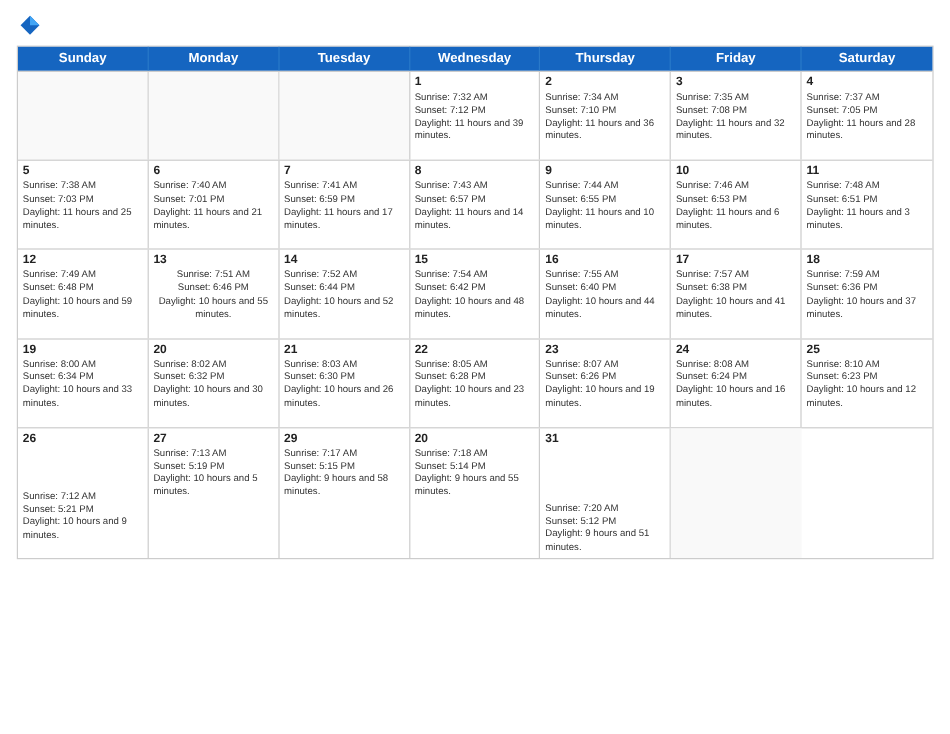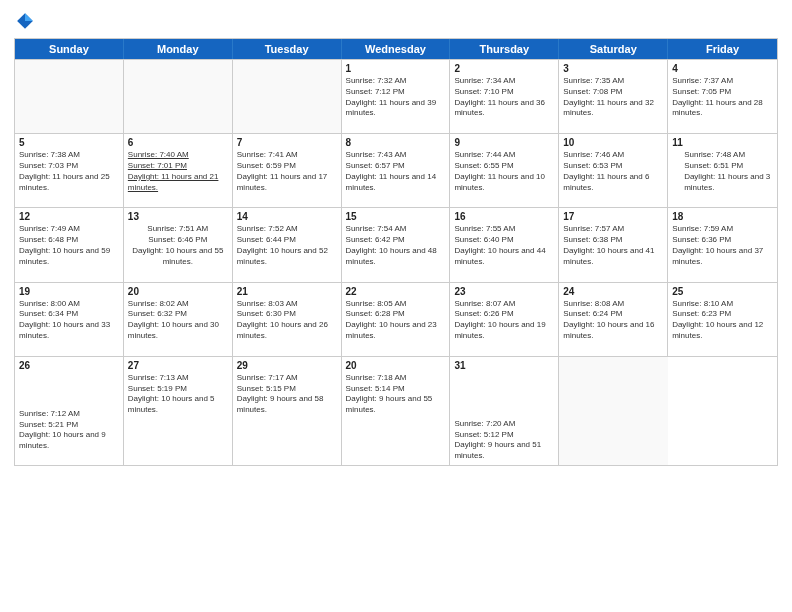--- a/index.html
+++ b/index.html
@@ -127,22 +127,22 @@
     </div>
   </div>
 
   <div class="calendar">
     <div class="cal-header">
     <div class="cal-header-cell">Sunday</div>
         <div class="cal-header-cell">Monday</div>
         <div class="cal-header-cell">Tuesday</div>
         <div class="cal-header-cell">Wednesday</div>
         <div class="cal-header-cell">Thursday</div>
+        <div class="cal-header-cell">Friday</div>
         <div class="cal-header-cell">Saturday</div>
-        <div class="cal-header-cell">Friday</div>
       </div>
     <div class="cal-body">
     <div class="cal-row">
           <div class="cal-cell empty"></div>
           <div class="cal-cell empty"></div>
           <div class="cal-cell empty"></div>
           <div class="cal-cell">
             <div class="day-num">1</div>
             <div class="cell-info" style="white-space: pre-line;">Sunrise: 7:32 AM
 Sunset: 7:12 PM
@@ -169,21 +169,21 @@
         </div>
         <div class="cal-row">
           <div class="cal-cell">
             <div class="day-num">5</div>
             <div class="cell-info" style="white-space: pre-line;">Sunrise: 7:38 AM
 Sunset: 7:03 PM
 Daylight: 11 hours and 25 minutes.</div>
           </div>
           <div class="cal-cell">
             <div class="day-num">6</div>
-            <div class="cell-info" style="white-space: pre-line; text-decoration: underline;">Sunrise: 7:40 AM
+            <div class="cell-info" style="white-space: pre-line;">Sunrise: 7:40 AM
 Sunset: 7:01 PM
 Daylight: 11 hours and 21 minutes.</div>
           </div>
           <div class="cal-cell">
             <div class="day-num">7</div>
             <div class="cell-info" style="white-space: pre-line;">Sunrise: 7:41 AM
 Sunset: 6:59 PM
 Daylight: 11 hours and 17 minutes.</div>
           </div>
           <div class="cal-cell">
@@ -199,21 +199,21 @@
 Daylight: 11 hours and 10 minutes.</div>
           </div>
           <div class="cal-cell">
             <div class="day-num">10</div>
             <div class="cell-info" style="white-space: pre-line;">Sunrise: 7:46 AM
 Sunset: 6:53 PM
 Daylight: 11 hours and 6 minutes.</div>
           </div>
           <div class="cal-cell">
             <div class="day-num">11</div>
-            <div class="cell-info" style="white-space: pre-line; margin-left: 12px;">Sunrise: 7:48 AM
+            <div class="cell-info" style="white-space: pre-line;">Sunrise: 7:48 AM
 Sunset: 6:51 PM
 Daylight: 11 hours and 3 minutes.</div>
           </div>
         </div>
         <div class="cal-row">
           <div class="cal-cell">
             <div class="day-num">12</div>
             <div class="cell-info" style="white-space: pre-line;">Sunrise: 7:49 AM
 Sunset: 6:48 PM
 Daylight: 10 hours and 59 minutes.</div>

